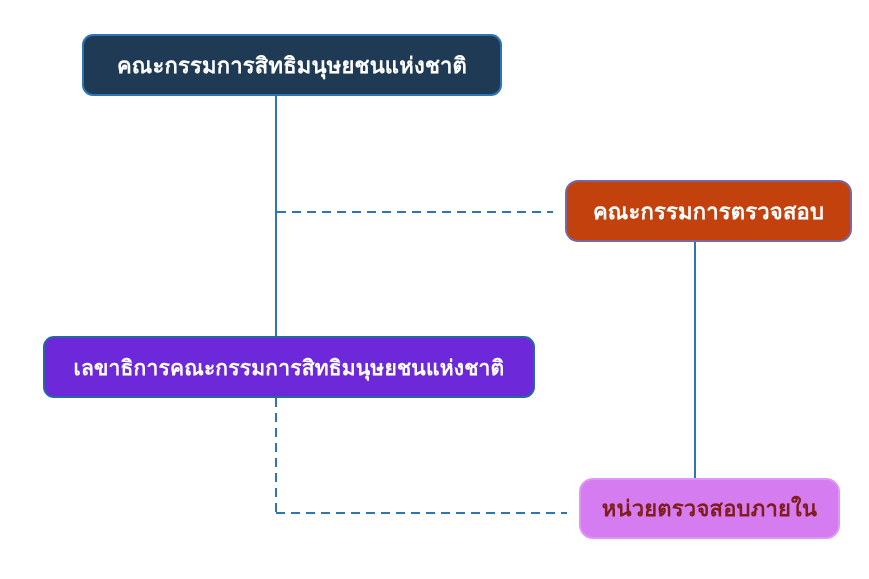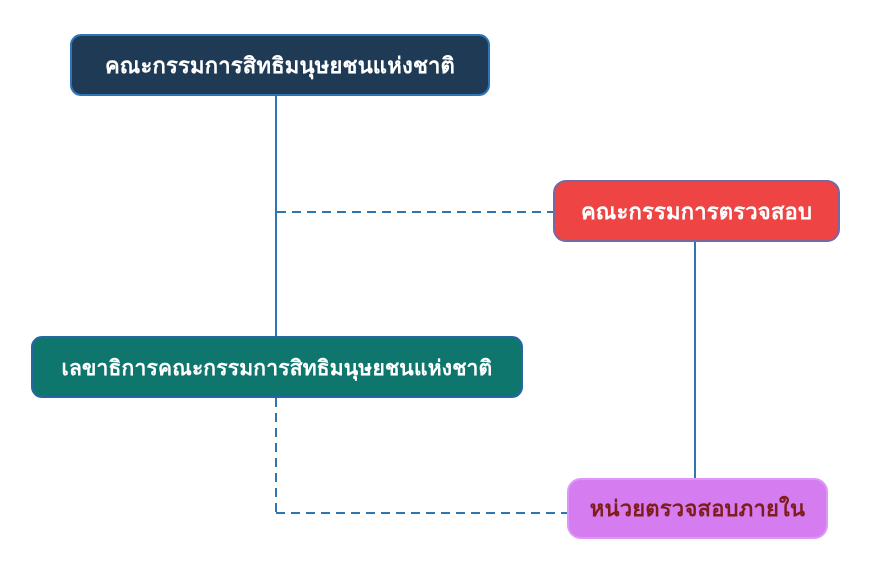--- a/index.html
+++ b/index.html
@@ -18,20 +18,21 @@
     display: flex;
     align-items: center;
     justify-content: center;
     border-radius: 11px;
     border: 2.5px solid transparent;
     color: #ffffff;
     font-weight: bold;
     white-space: nowrap;
     font-size: 22px;
     letter-spacing: 0.2px;
+    margin-left: 12px;
   }
   .node-nhrc           { left: 70px;  top: 34px;  width: 420px; height: 62px; }
   .node-audit          { left: 553px; top: 180px; width: 287px; height: 62px; border-radius: 13px; }
   .node-secretary      { left: 31px;  top: 336px; width: 492px; height: 62px; font-size: 21px; }
   .node-internal-audit { left: 567px; top: 478px; width: 261px; height: 61px; border-radius: 14px; }
 
   .edge { position: absolute; }
   .edge-solid-v  { width: 2px; background: var(--edge-color); }
   .edge-dashed-h {
     height: 2px;
@@ -55,25 +56,25 @@
   <div class="edge edge-solid-v edge-nhrc-secretary"></div>
   <div class="edge edge-dashed-h edge-nhrc-audit"></div>
   <div class="edge edge-solid-v edge-audit-internal"></div>
   <div class="edge edge-dashed-v edge-secretary-internal-v"></div>
   <div class="edge edge-dashed-h edge-secretary-internal-h"></div>
 
   <div class="node node-nhrc" style="background: rgb(31, 58, 85); border-color: rgb(46, 117, 182); color: rgb(255, 255, 255);">
     <span>คณะกรรมการสิทธิมนุษยชนแห่งชาติ</span>
   </div>
 
-  <div class="node node-audit" style="background: #ef4444; border-color: rgb(120, 103, 165); color: rgb(255, 255, 255);">
+  <div class="node node-audit" style="background: #c2410c; border-color: rgb(120, 103, 165); color: rgb(255, 255, 255);">
     <span>คณะกรรมการตรวจสอบ</span>
   </div>
 
-  <div class="node node-secretary" style="background: #0f766e; border-color: rgb(39, 101, 163); color: rgb(255, 255, 255);">
+  <div class="node node-secretary" style="background: #6d28d9; border-color: rgb(39, 101, 163); color: rgb(255, 255, 255);">
     <span>เลขาธิการคณะกรรมการสิทธิมนุษยชนแห่งชาติ</span>
   </div>
 
   <div class="node node-internal-audit" style="background: rgb(213, 124, 241); border-color: rgb(222, 151, 246); color: #7f1d1d;">
     <span>หน่วยตรวจสอบภายใน</span>
   </div>
 
 </div>
 
 </body></html>

